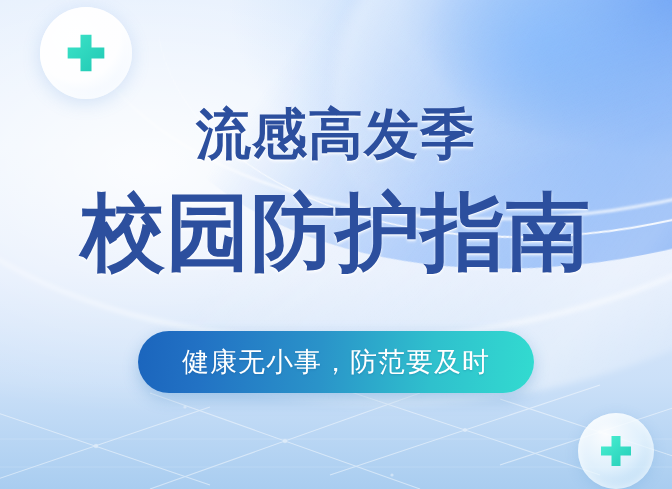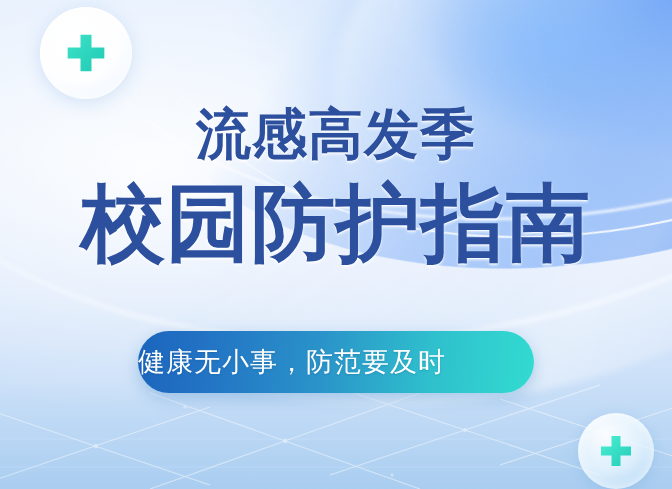--- a/index.html
+++ b/index.html
@@ -92,31 +92,31 @@
   .headline{
     position:absolute; left:0; right:0; top:104px;
     text-align:center;
     color:#2c4f9e;
     font-weight:bold;
     letter-spacing:1px;
     line-height:1.10;
     text-shadow:0 2px 3px rgba(255,255,255,0.75), 0 1px 0 rgba(255,255,255,0.6);
   }
   .headline .l1{ display:block; font-size:55px; }
-  .headline .l2{ display:block; font-size:84px; margin-top:12px; }
+  .headline .l2{ display:block; font-size:84px; margin-top:21px; }
 
   
   .pill{
     position:absolute;
     left:138px; top:331px;
     width:396px; height:62px;
     border-radius:31px;
     background:linear-gradient(95deg,#1b65bd 0%, #2272c4 16%, #2a93c9 46%, #2fc0cd 74%, #32dbd0 100%);
     box-shadow:0 6px 16px rgba(40,120,190,0.28);
-    display:flex; align-items:center; 
+    display:flex; align-items:center; justify-content:center;
   }
   .pill-text{
     color:#ffffff;
     font-size:27px;
     letter-spacing:1px;
     white-space:nowrap;
     text-shadow:0 1px 2px rgba(20,80,130,0.25);
   }
 </style>
 </head>

